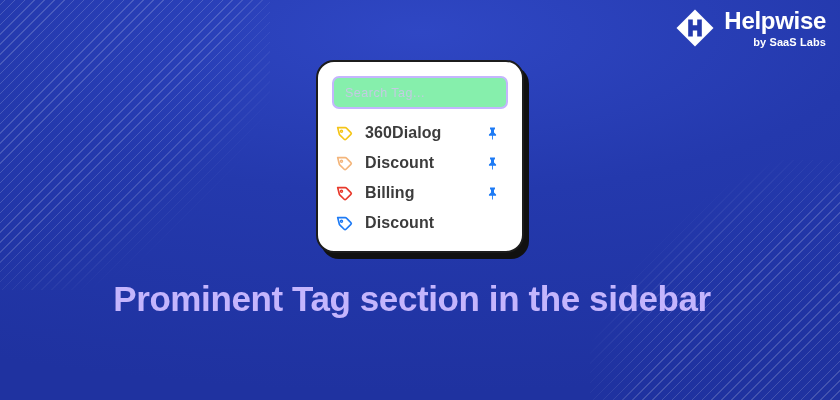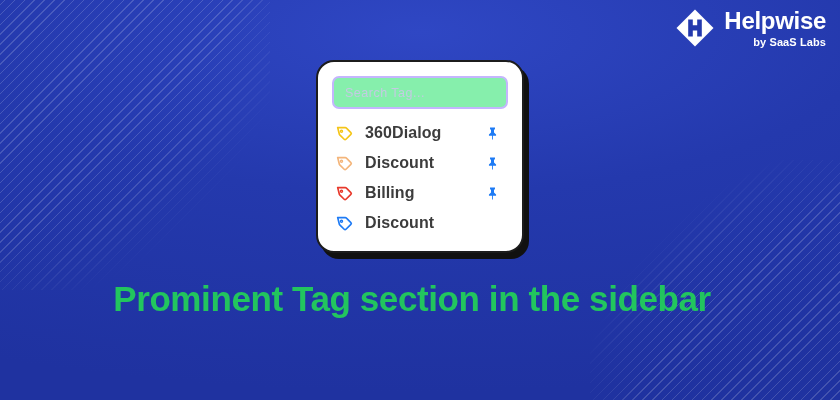--- a/index.html
+++ b/index.html
@@ -151,21 +151,21 @@
 
   .pin-placeholder { width: 15px; flex: 0 0 15px; margin-right: 6px; }
 
   
   .headline {
     position: absolute;
     left: 0;
     right: 16px;
     top: 278px;
     text-align: center;
-    color: #22c55e;
+    color: #c4b5fd;
     font-size: 35px;
     font-weight: bold;
     line-height: 1.22;
     letter-spacing: -0.4px;
     padding: 0 90px;
   }
 </style>
 </head>
 <body>
 

